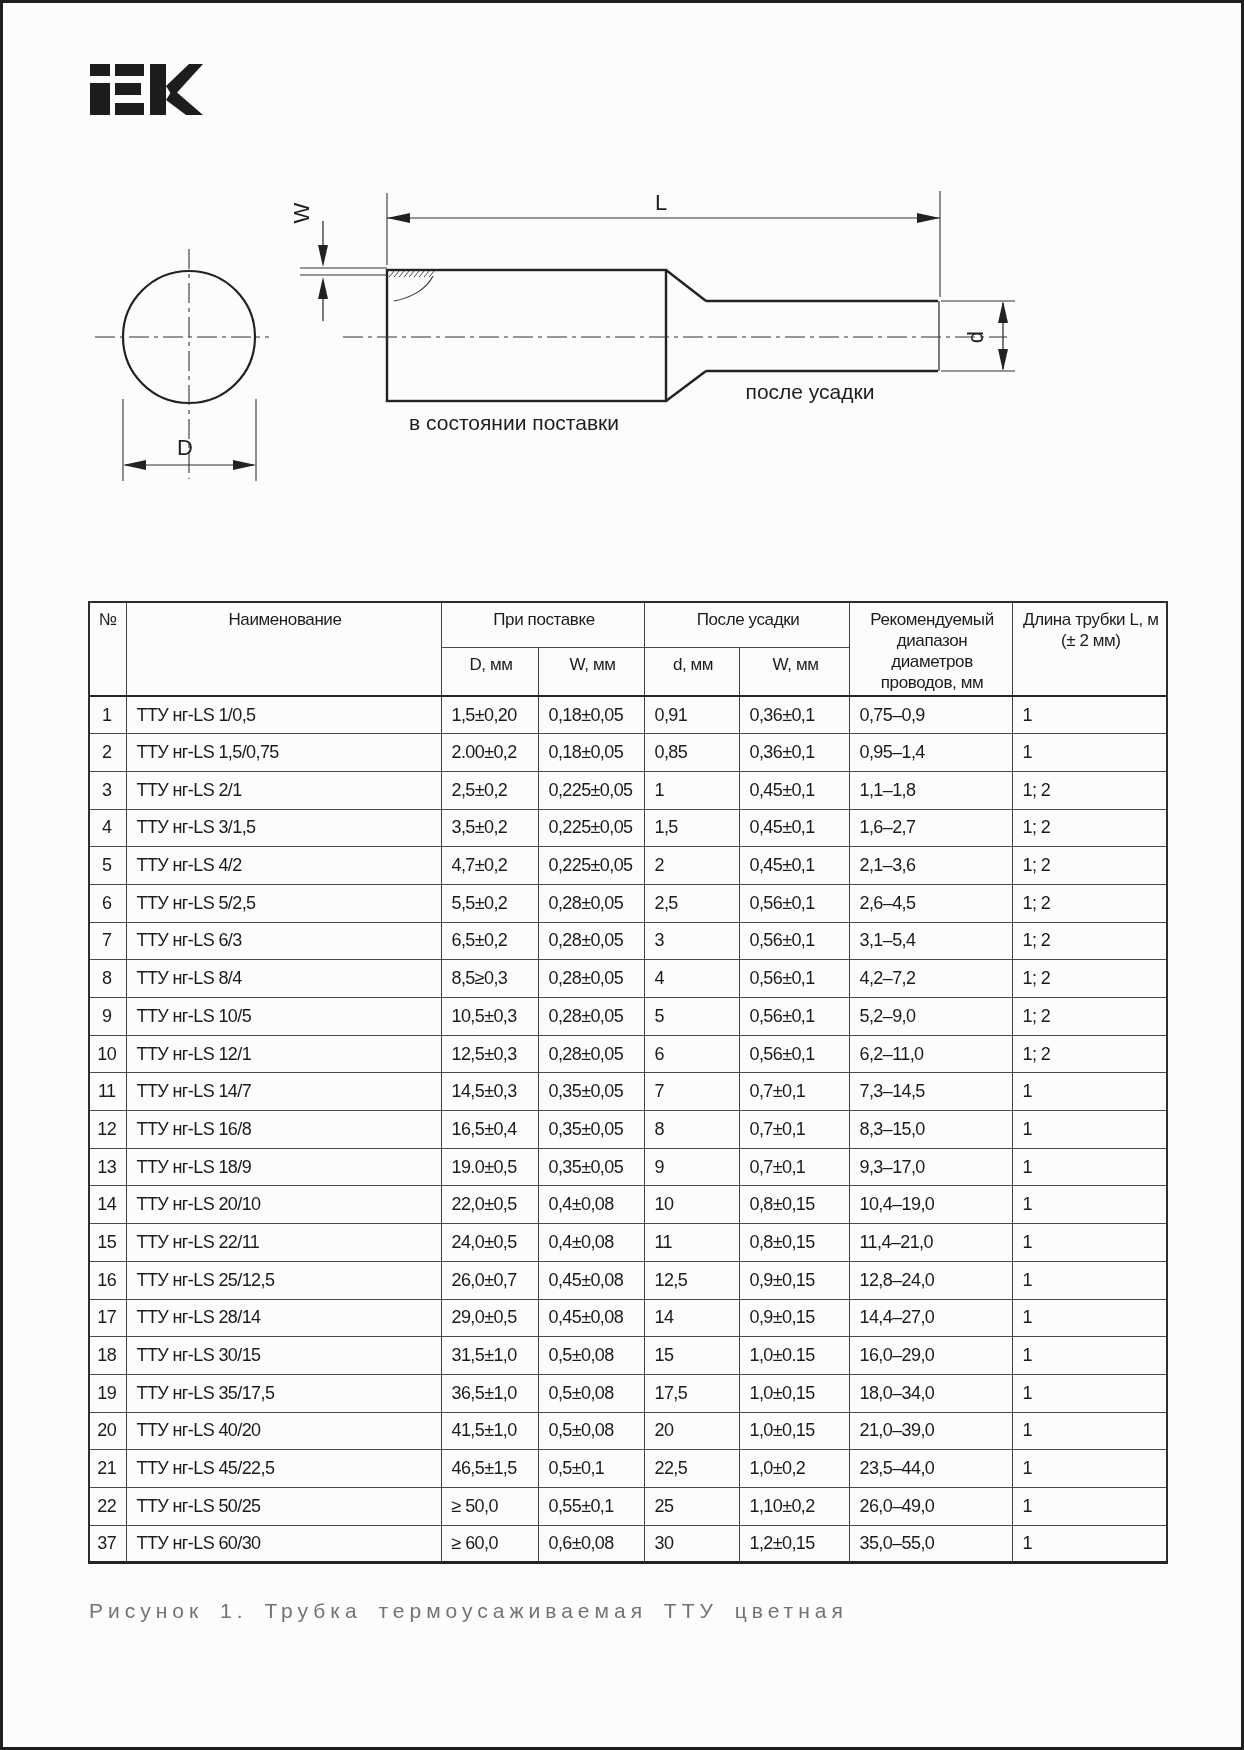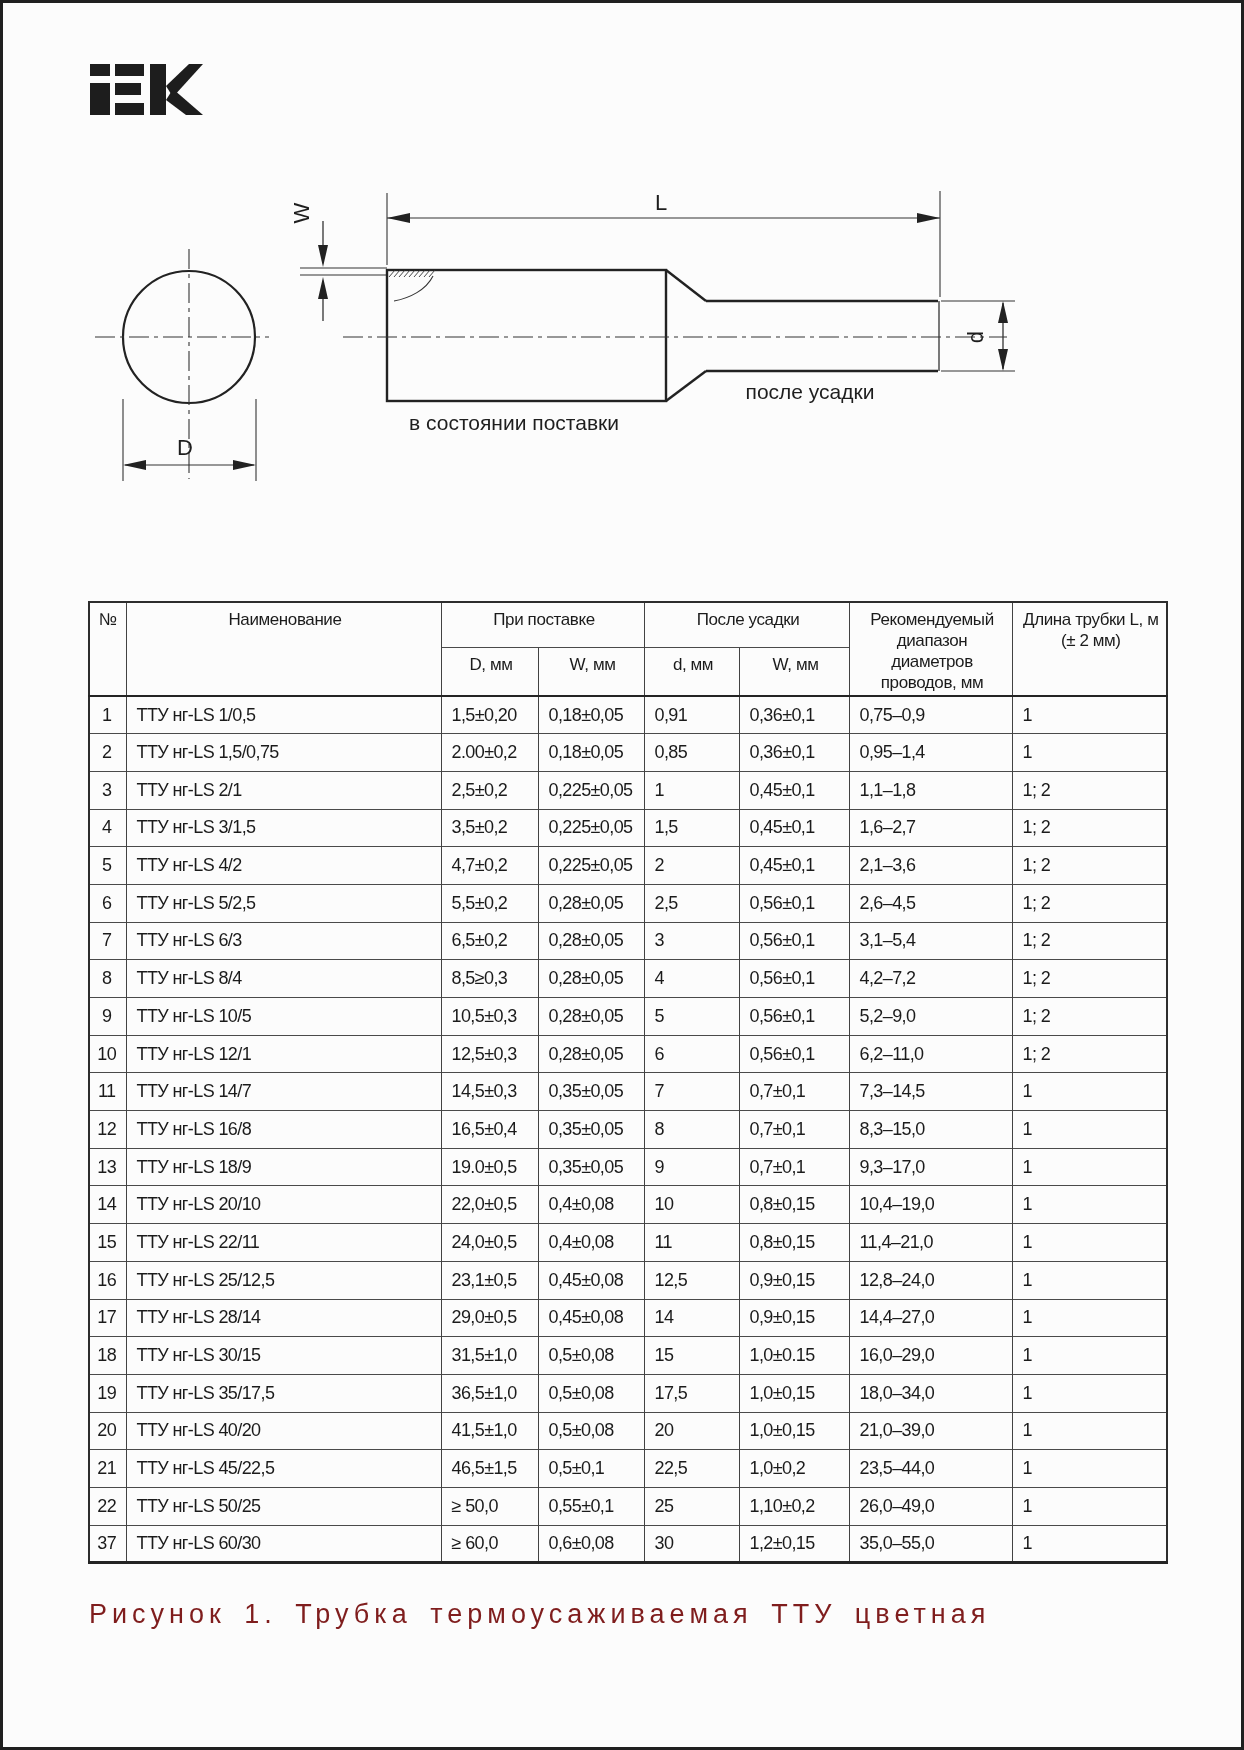--- a/index.html
+++ b/index.html
@@ -45,24 +45,24 @@
     letter-spacing:-0.6px;
     padding:0 4px 0 10px;
     vertical-align:middle;
   }
   .spec-table tbody tr{height:37.7px;}
   .spec-table tbody tr:first-child td{border-top:2.6px solid #242424;}
   .spec-table{border-bottom:3px solid #242424;}
   .spec-table td.c-num{text-align:center;padding-left:2px;}
   .figure-caption{
     position:absolute;left:86px;top:1596px;
-    font-size:27px;
+    font-size:21px;
     letter-spacing:5px;
     word-spacing:6px;
-    color:#7f1d1d;
+    color:#737373;
   }
   text{fill:#1e1e1e;font-family:"Liberation Sans","DejaVu Sans",sans-serif;}
 </style>
 </head>
 <body>
 
 <div class="page">
 
   <svg class="diagram-svg" viewBox="0 0 1244 500">
 
@@ -317,21 +317,21 @@
           <td>24,0±0,5</td>
           <td>0,4±0,08</td>
           <td>11</td>
           <td>0,8±0,15</td>
           <td>11,4–21,0</td>
           <td>1</td>
         </tr>
         <tr>
           <td class="c-num">16</td>
           <td>ТТУ нг-LS 25/12,5</td>
-          <td>23,1±0,5</td>
+          <td>26,0±0,7</td>
           <td>0,45±0,08</td>
           <td>12,5</td>
           <td>0,9±0,15</td>
           <td>12,8–24,0</td>
           <td>1</td>
         </tr>
         <tr>
           <td class="c-num">17</td>
           <td>ТТУ нг-LS 28/14</td>
           <td>29,0±0,5</td>

